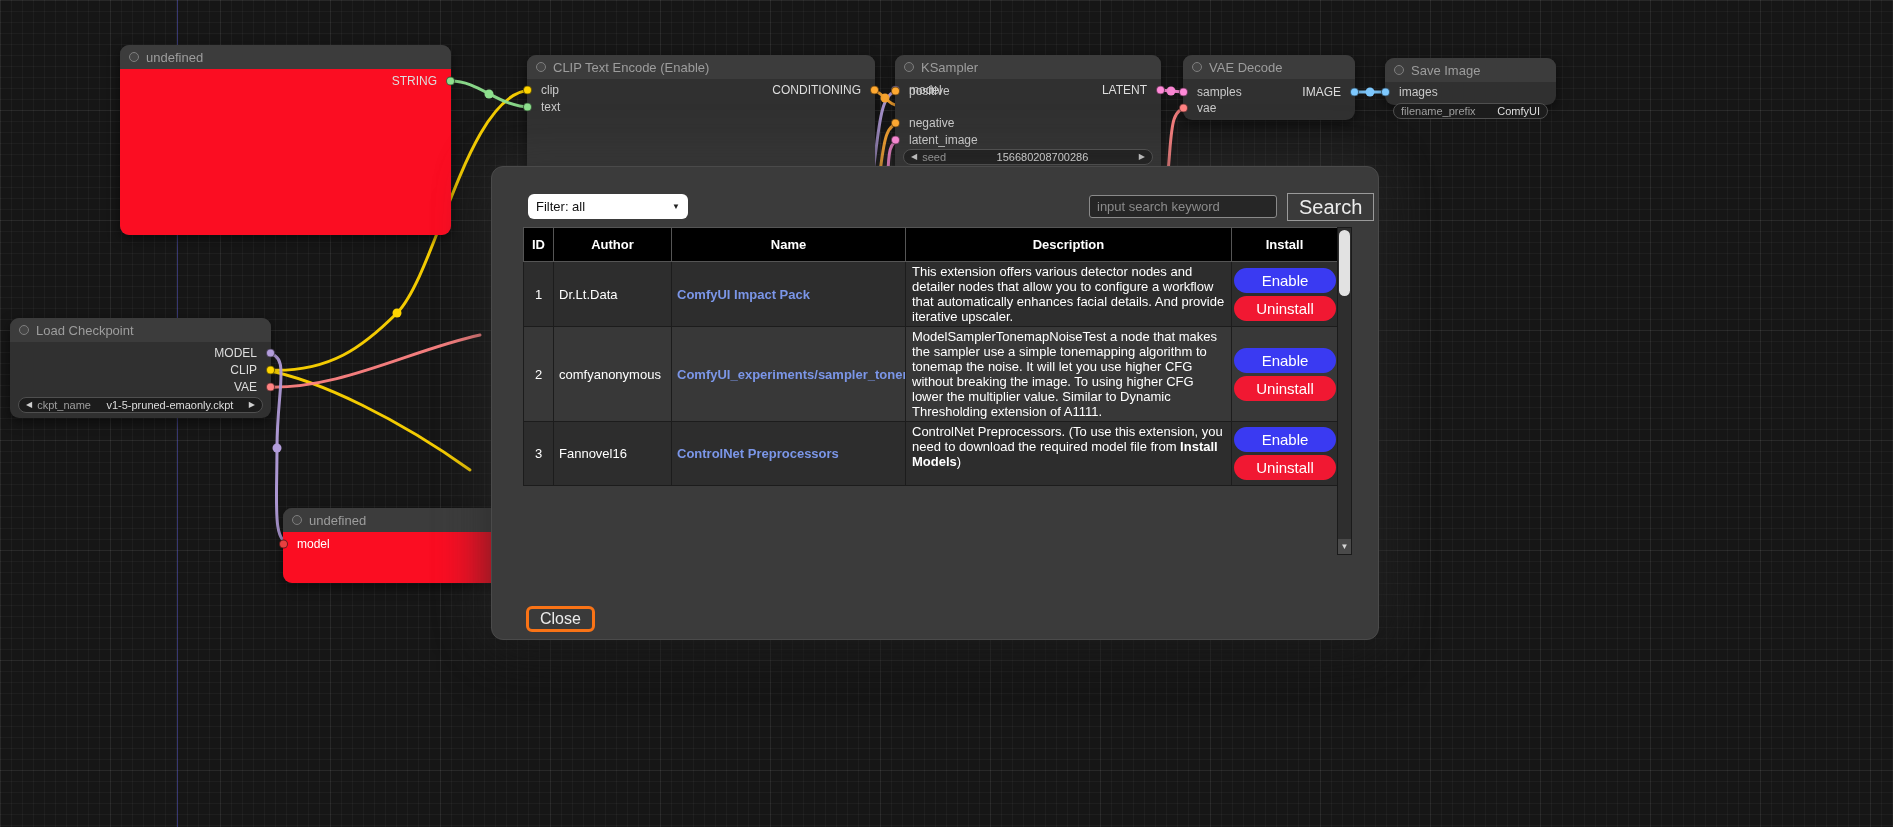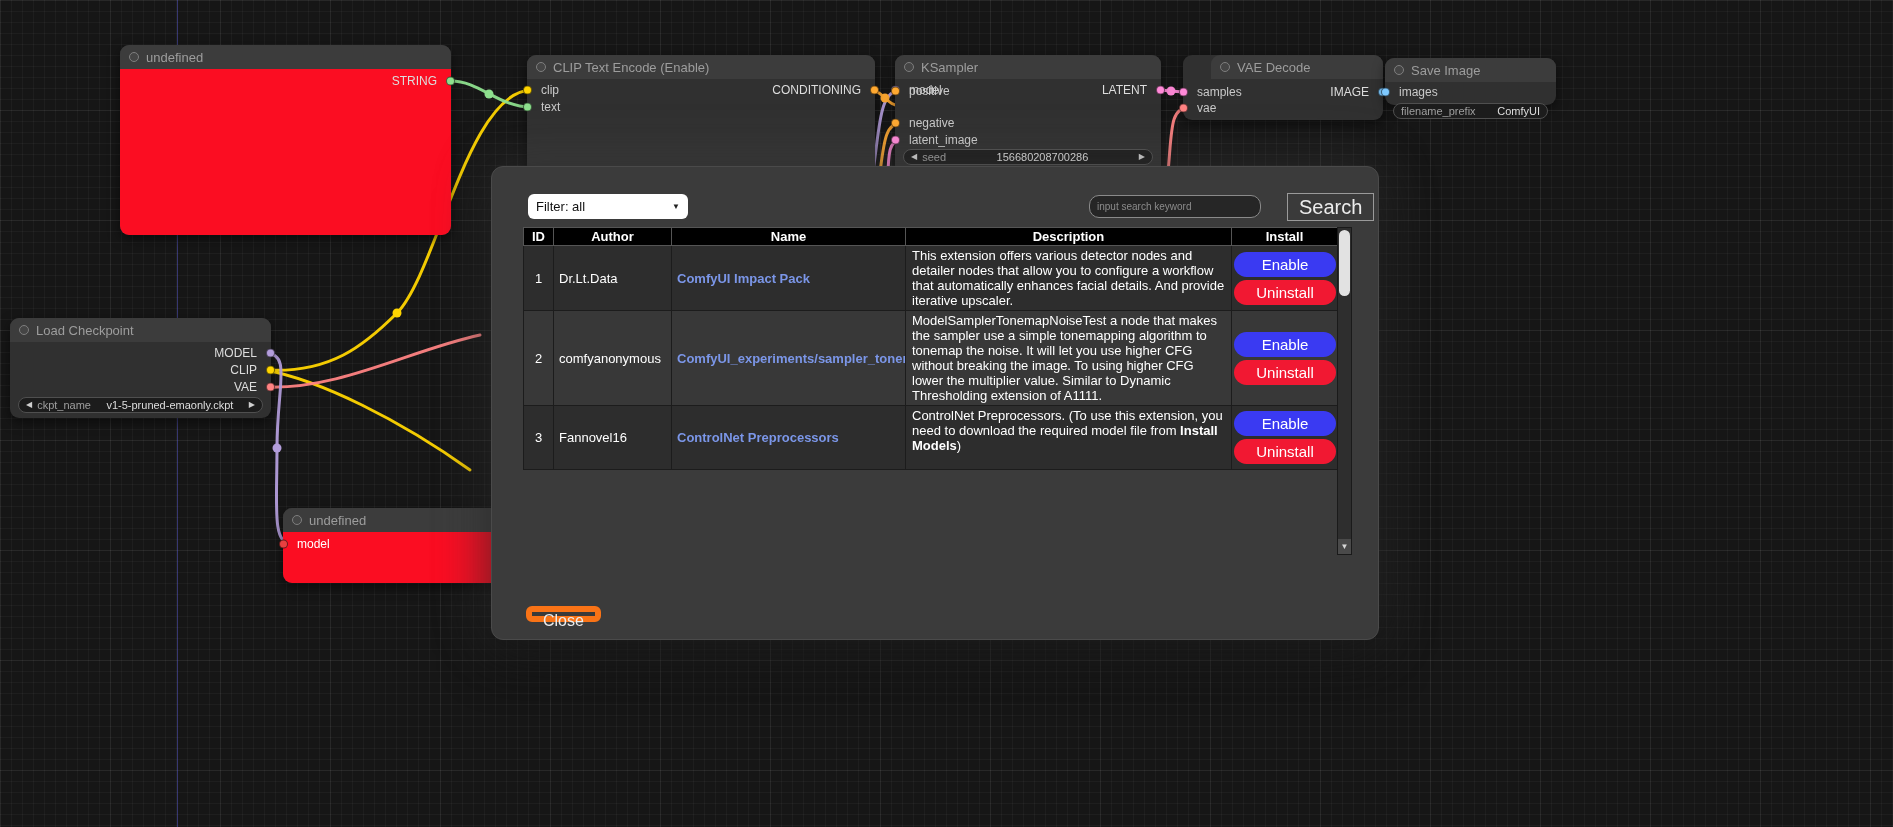--- a/index.html
+++ b/index.html
@@ -44,34 +44,34 @@
   .widget.noarrow .wval{margin-left:auto;}
 
   
   .dialog{position:absolute;left:462px;top:166px;width:888px;height:474px;background:#3b3b3b;
           border:1px solid #4a4a4a;border-radius:12px;z-index:10;box-sizing:border-box;
           box-shadow:0 0 55px 8px rgba(150,150,150,.18), 0 18px 50px rgba(0,0,0,.65);margin-left:29px;}
   .filter-select{position:absolute;left:36px;top:27px;width:160px;height:25px;background:#fff;border-radius:6px;
           color:#111;font-size:13px;display:flex;align-items:center;justify-content:space-between;
           padding:0 8px;box-sizing:border-box;cursor:pointer;}
   .filter-select .caret{font-size:8px;color:#222;}
-  .search-input{position:absolute;left:597px;top:28px;width:172px;height:23px;background:#262626;
-          border:1px solid #8a8a8a;border-radius:10px;color:#ccc;font-size:10px;padding:0 7px;box-sizing:border-box;
+  .search-input{position:absolute;left:597px;top:28px;width:188px;height:23px;background:#262626;
+          border:1px solid #8a8a8a;border-radius:3px;color:#ccc;font-size:13px;padding:0 7px;box-sizing:border-box;
           font-family:"Liberation Sans",sans-serif;}
   .search-input::placeholder{color:#8b8b8b;}
   .search-btn{position:absolute;left:795px;top:26px;height:28px;padding:0 11px;background:#3a3a3a;
           border:1px solid #9a9a9a;border-radius:0;color:#ececec;font-size:20px;cursor:pointer;
           font-family:"Liberation Sans",sans-serif;}
-  .close-btn{position:absolute;left:34px;top:439px;height:16px;padding:0 11px;background:#3a3a3a;
-          border:6px solid #f97316;border-radius:6px;color:#ececec;font-size:16px;cursor:pointer;
+  .close-btn{position:absolute;left:34px;top:439px;height:26px;padding:0 11px;background:#3a3a3a;
+          border:3px solid #f97316;border-radius:6px;color:#ececec;font-size:16px;cursor:pointer;
           font-family:"Liberation Sans",sans-serif;}
 
   .table-wrap{position:absolute;left:31px;top:60px;width:814px;}
   table{border-collapse:collapse;width:814px;font-size:13px;color:#fff;table-layout:fixed;}
-  th{background:#000;color:#fff;font-weight:bold;font-size:13px;height:17px;padding:0;border:1px solid #555;}
+  th{background:#000;color:#fff;font-weight:bold;font-size:13px;height:17px;padding:8px;border:1px solid #555;}
   td{border:1px solid #1c1c1c;padding:1px 5px;overflow:hidden;}
   tbody tr:nth-child(odd){background:#2d2d2d;}
   tbody tr:nth-child(even){background:#383838;}
   .td-id{text-align:center;}
   .td-name a{color:var(--extension_link);font-weight:bold;text-decoration:none;cursor:pointer;}
   .td-desc{vertical-align:top;line-height:15px;padding:2px 6px;}
   .td-install{text-align:center;padding:2px;}
   .btn{display:block;margin:3px auto;width:102px;height:25px;border:none;border-radius:13px;color:#fff;
        font-size:15px;font-family:"Liberation Sans",sans-serif;cursor:pointer;}
   .btn.enable{background:var(--enable_button);}
@@ -167,21 +167,21 @@
     <i class="dot" style="background: rgb(255, 138, 216);"></i>
   </div>
   <div class="widget" style="top:94px;">
     <span class="arr">◀</span>
     <span>seed</span>
     <span class="wval">156680208700286</span>
     <span class="arr r">▶</span>
   </div>
 </div>
 
-<div class="node" style="left:1183px;top:55px;width:172px;height:65px;padding-left:28px;">
+<div class="node" style="left:1183px;top:55px;width:172px;height:65px;">
   <div class="ntitle">
     <span class="tdot"></span>
     <span>VAE Decode</span>
   </div>
   <div class="slot in" style="top:29px;">
     <i class="dot" style="background: rgb(255, 138, 216);"></i>
     <span>samples</span>
   </div>
   <div class="slot in" style="top:45px;">
     <i class="dot" style="background: rgb(255, 131, 131);"></i>

